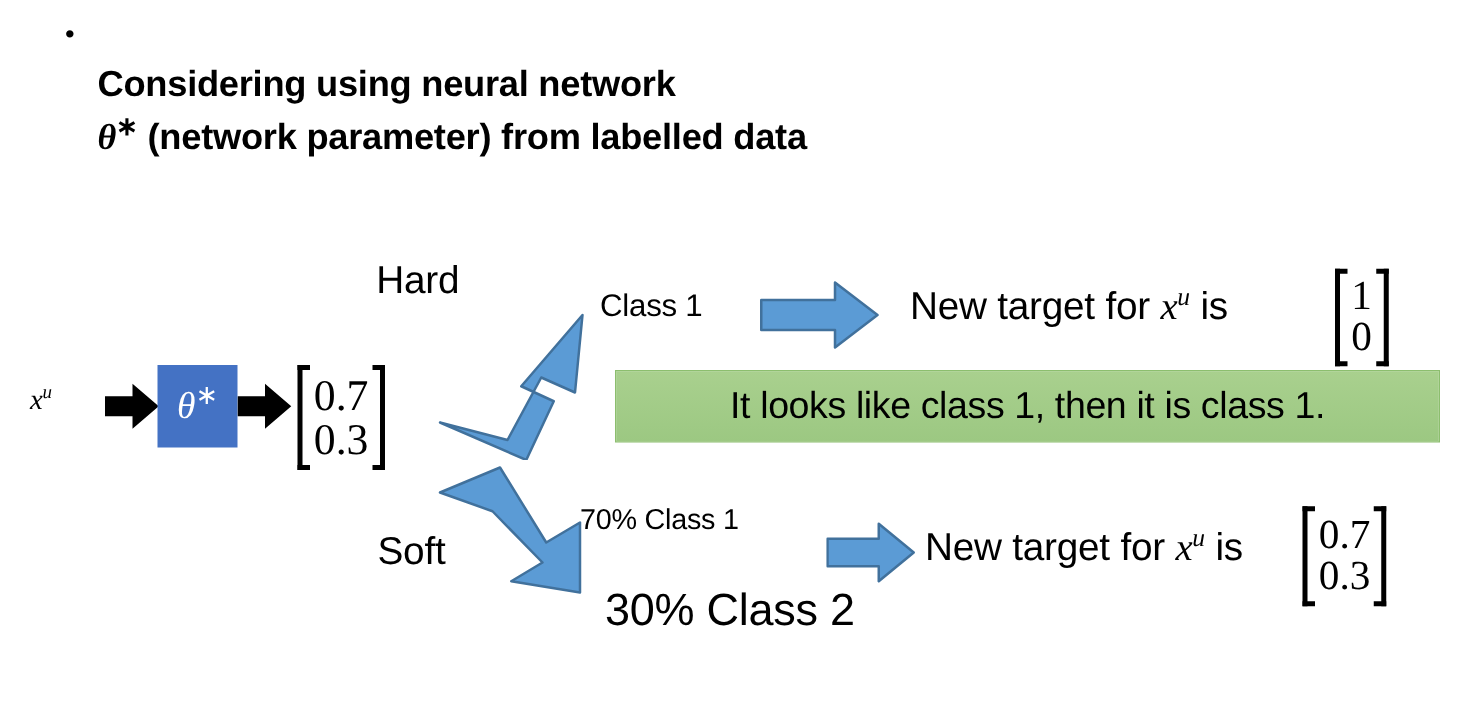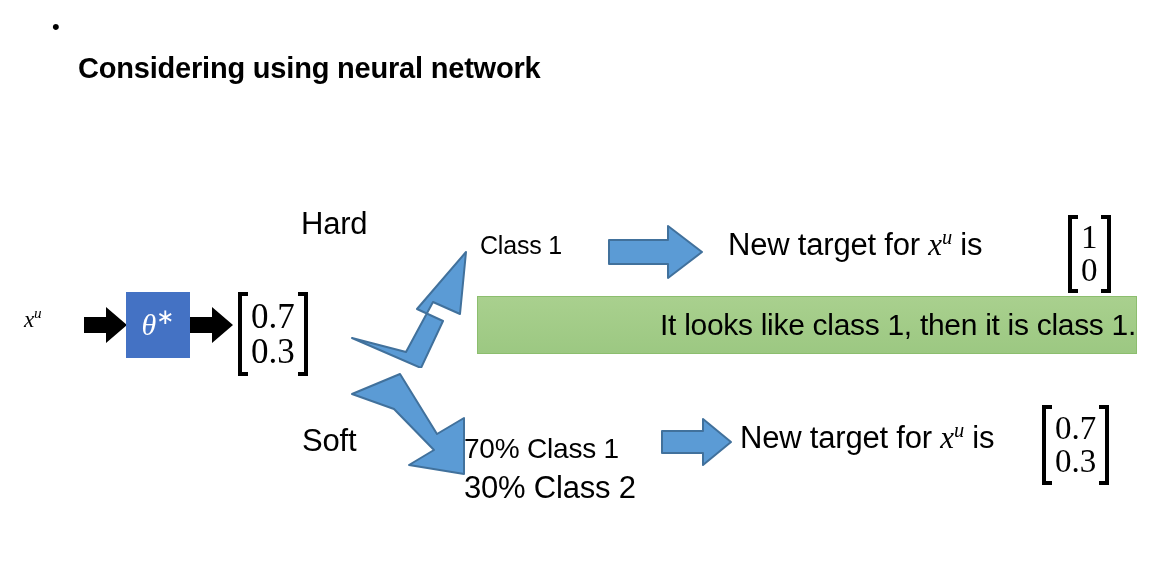--- a/index.html
+++ b/index.html
@@ -155,20 +155,23 @@
 <div id="slide">
 
   <div class="bullet-block">
 
     <div class="bullet-line">
       <span class="bullet-dot">•</span>
     </div>
 
     <div class="sub-line">Considering using neural network</div>
 
+    <div class="sub-line">
+      <span class="mi">θ</span><span class="sup-star">∗</span><span> (network parameter) from labelled data</span>
+    </div>
   </div>
 
   <div class="abs" style="left:24px; top:302px; font-size:23px;">
     <span class="mi">x</span><span class="sup">u</span>
   </div>
 
   <svg class="blk-arrow" style="left:84px; top:305px;" width="44" height="40" viewBox="0 0 44 40">
     <polygon points="0,12 22,12 22,2 43,20 22,38 22,28 0,28" fill="#000000"></polygon>
   </svg>
 
@@ -215,32 +218,32 @@
       </span>
     <span class="nums">
       <span>1</span>
       <span>0</span>
     </span>
     <span class="brk brk-r">
         <i></i>
       </span>
   </div>
 
-  <div class="green-box" style="left:477px; top:296px; width:658px; height:56px;justify-content:flex-end;">
+  <div class="green-box" style="left:492px; top:296px; width:658px; height:56px;">
     <span>It looks like class 1, then it is class 1.</span>
   </div>
 
   <svg class="svg-arrow" style="left:348px; top:372px;" width="130" height="106" viewBox="0 0 130 106">
     <polygon points="4,22 52,2 89,62 116,46 116,102 61,93 86,78 46,37" fill="#5B9BD5" stroke="#41719C" stroke-width="2" stroke-linejoin="round"></polygon>
   </svg>
 
   <div class="abs" style="left:302px; top:424px; font-size:31px;">Soft</div>
 
-  <div class="abs" style="left:464px; top:432px; font-size:28px;">70% Class 1</div>
-  <div class="abs" style="left:464px; top:471px; font-size:31px;">30% Class 2</div>
+  <div class="abs" style="left:464px; top:398px; font-size:23px;">70% Class 1</div>
+  <div class="abs" style="left:484px; top:471px; font-size:36px;">30% Class 2</div>
 
   <svg class="svg-arrow" style="left:661px; top:417px;" width="72" height="50" viewBox="0 0 72 50">
     <polygon points="1,14 42,14 42,2 70,25 42,48 42,36 1,36" fill="#5B9BD5" stroke="#41719C" stroke-width="2" stroke-linejoin="round"></polygon>
   </svg>
 
   <div class="abs" style="left:740px; top:421px; font-size:31px;">
     <span>New target for </span><span class="mi">x</span><span class="sup">u</span><span> is</span>
   </div>
 
   <div class="vec" style="left:1042px; top:405px; height:80px; font-size:33px;">

